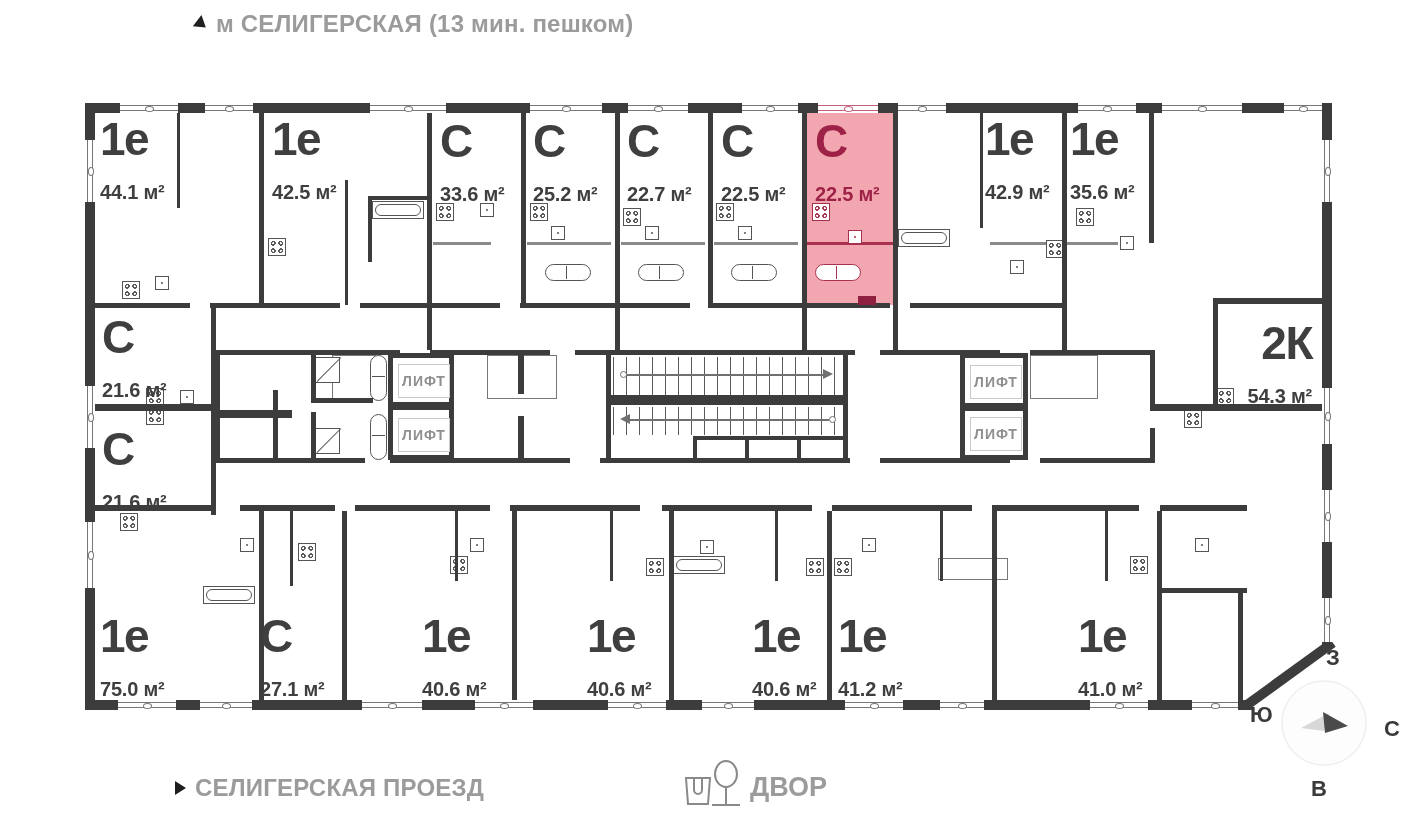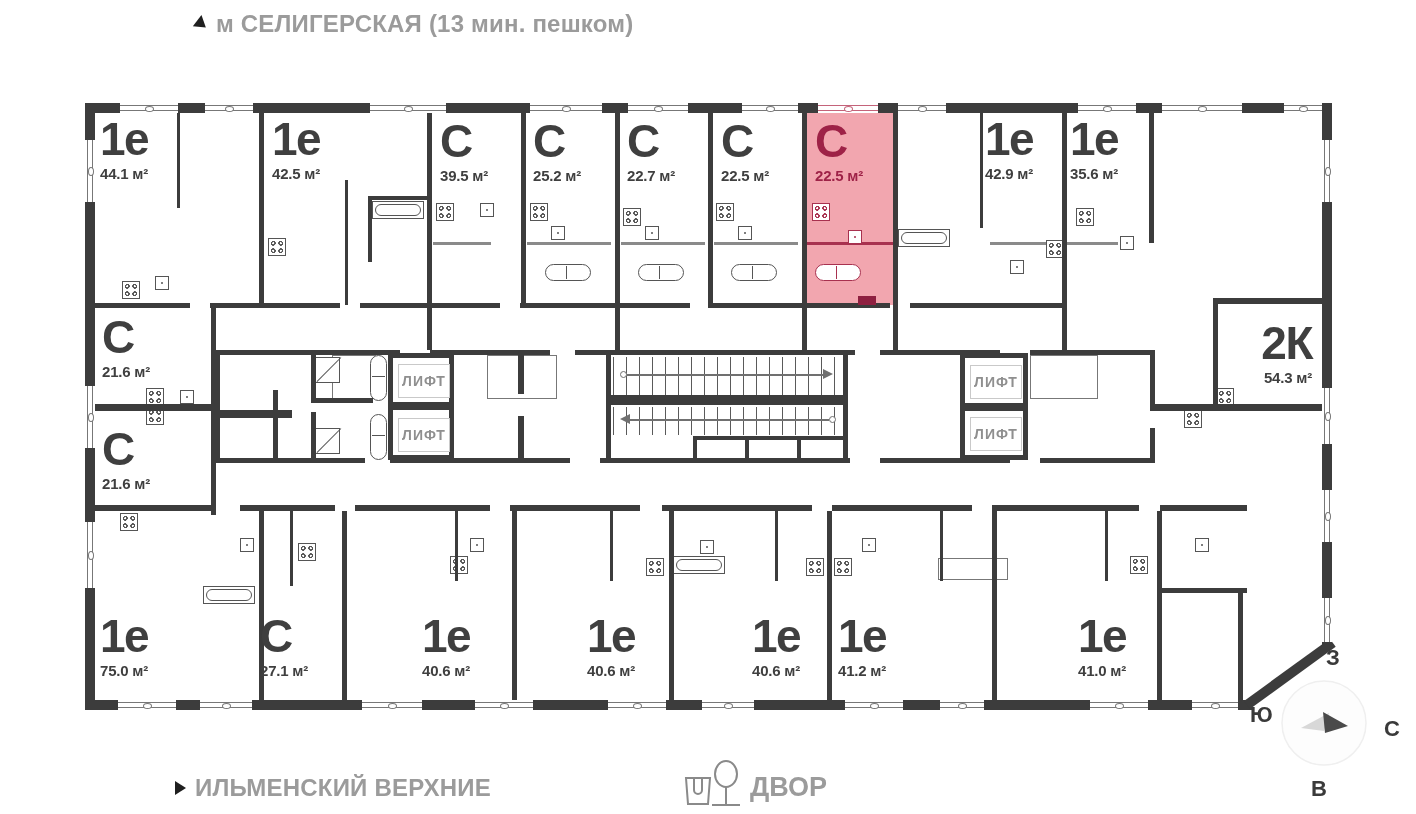--- a/index.html
+++ b/index.html
@@ -52,21 +52,21 @@
   .adot{position:absolute;width:5px;height:5px;border:1px solid #707070;border-radius:50%;background:#fff}
   
   .lift{position:absolute;border:1.3px solid #C9C9C9;background:#fff;color:#8F8F8F;
         font-weight:700;font-size:14px;letter-spacing:1px;text-align:center;box-sizing:border-box;
         display:flex;align-items:center;justify-content:center}
   
   .hl{position:absolute;background:#F2A6AF}
   
   .ulabel{position:absolute;color:#3F3F3F;line-height:1;white-space:nowrap}
   .ulabel .t{font-weight:700;font-size:46px;letter-spacing:-1.5px}
-  .ulabel .a{font-weight:700;font-size:15px;letter-spacing:-0.2px;margin-top:4px}
+  .ulabel .a{font-weight:700;font-size:20px;letter-spacing:-0.2px;margin-top:20px}
   .ulabel.right{text-align:right;width:122px}
   .ulabel.hl-label{color:#9E2247}
   
   .station,.street{position:absolute;font-weight:700;font-size:24px;color:#9B9B9B;white-space:nowrap;letter-spacing:0.2px}
   .tri{display:inline-block;width:0;height:0;border-style:solid;vertical-align:middle;margin:-3px 9px 0 0}
   .tri-r{border-width:7px 0 7px 11px;border-color:transparent transparent transparent #1F1F1F}
   .tri-l{border-width:7px 11px 7px 0;border-color:transparent #1F1F1F transparent transparent;margin:-3px 9px 0 0}
   .tri-dr{border-width:7px 0 7px 11px;border-color:transparent transparent transparent #1F1F1F;transform:rotate(38deg)}
   .courtyard-text{position:absolute;font-weight:700;font-size:27px;color:#9B9B9B}
   .cletter{position:absolute;font-weight:700;font-size:22px;color:#3A3A3A}
@@ -279,21 +279,21 @@
       <div class="ulabel" style="left: 100px; top: 116px;">
         <div class="t">1е</div>
         <div class="a">44.1 м²</div>
       </div>
       <div class="ulabel" style="left: 272px; top: 116px;">
         <div class="t">1е</div>
         <div class="a">42.5 м²</div>
       </div>
       <div class="ulabel" style="left: 440px; top: 118px;">
         <div class="t">С</div>
-        <div class="a">39.5 м²</div>
+        <div class="a">33.6 м²</div>
       </div>
       <div class="ulabel" style="left: 533px; top: 118px;">
         <div class="t">С</div>
         <div class="a">25.2 м²</div>
       </div>
       <div class="ulabel" style="left: 627px; top: 118px;">
         <div class="t">С</div>
         <div class="a">22.7 м²</div>
       </div>
       <div class="ulabel" style="left: 721px; top: 118px;">
@@ -358,21 +358,21 @@
     <circle cx="46" cy="45" r="42" fill="#FDFDFD" stroke="#EFEFEF" stroke-width="1.5"></circle>
     <polygon points="23,50 51,35 46,53" fill="#D8D8D8"></polygon>
     <polygon points="45,34 70,48 47,55" fill="#4A4A4A"></polygon>
   </svg>
   <div class="cletter" style="left:1326px;top:645px">З</div>
   <div class="cletter" style="left:1250px;top:702px">Ю</div>
   <div class="cletter" style="left:1384px;top:716px">С</div>
   <div class="cletter" style="left:1311px;top:776px">В</div>
 
   <div class="street" style="left:175px;top:774px">
-    <span class="tri tri-r"></span><span>ИЛЬМЕНСКИЙ ВЕРХНИЕ</span>
+    <span class="tri tri-r"></span><span>СЕЛИГЕРСКАЯ ПРОЕЗД</span>
   </div>
   <svg class="abs" style="left:682px;top:760px" width="62" height="48" viewBox="0 0 62 48">
     <path d="M4 18 L28 18 L26 44 L6 44 Z" fill="none" stroke="#8A8A8A" stroke-width="2"></path>
     <path d="M12 18 L12 30 a4 4 0 0 0 8 0 L20 18" fill="none" stroke="#8A8A8A" stroke-width="2"></path>
     <ellipse cx="44" cy="14" rx="11" ry="13" fill="none" stroke="#8A8A8A" stroke-width="2"></ellipse>
     <line x1="44" y1="27" x2="44" y2="44" stroke="#8A8A8A" stroke-width="2"></line>
     <line x1="30" y1="45" x2="58" y2="45" stroke="#8A8A8A" stroke-width="2"></line>
   </svg>
   <div class="courtyard-text" style="left:750px;top:772px">ДВОР</div>
 </div>

